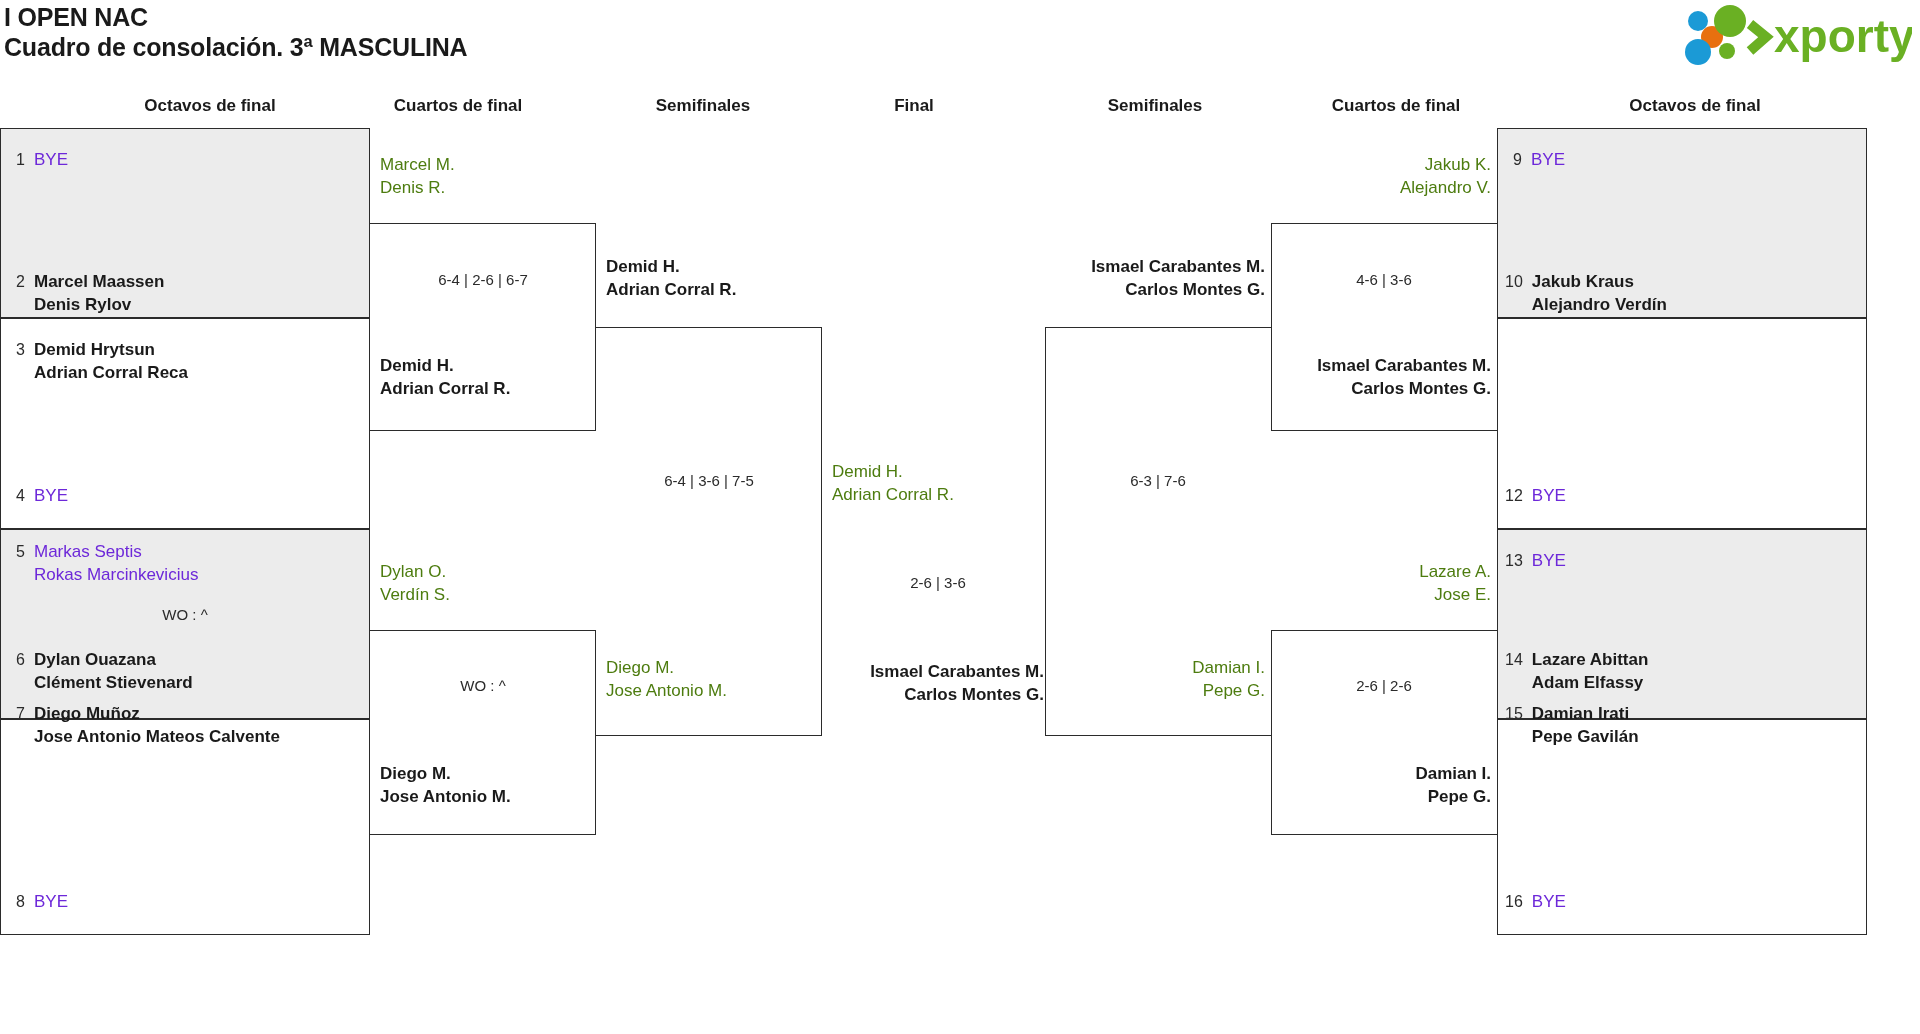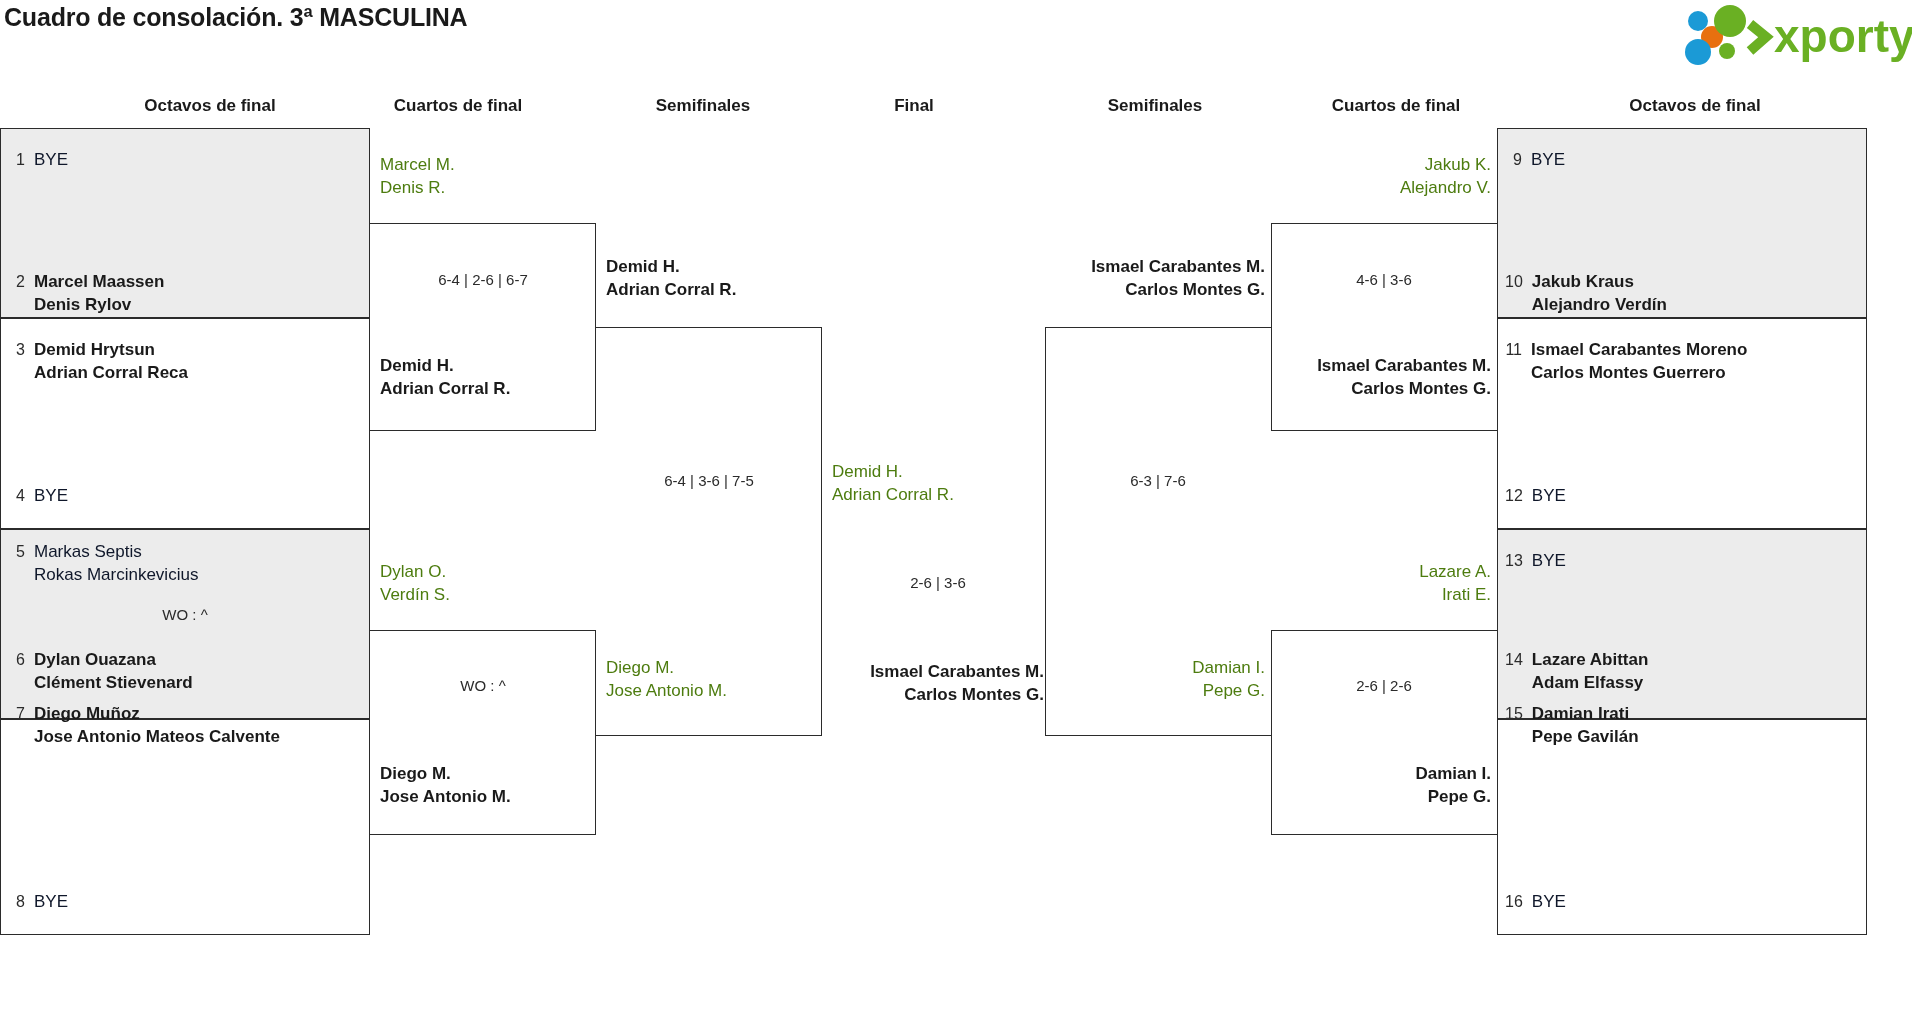--- a/index.html
+++ b/index.html
@@ -87,21 +87,21 @@
     min-width: 17px;
     text-align: right;
     font-weight: 400;
   }
   .seed-names {
     font-size: 17px;
     line-height: 23px;
     white-space: nowrap;
   }
   .seed-names.win { font-weight: 700; }
-  .seed-names.lose { font-weight: 400; color: #0f172a; }
+  .seed-names.lose { font-weight: 400; color: #6d28d9; }
   .seed-names .nm { display: block; }
 
   
   .mbox {
     position: absolute;
     box-sizing: border-box;
     border: 1px solid #2b2b2b;
     background: transparent;
   }
   .mbox.open-left { border-left: none; }
@@ -130,20 +130,21 @@
     color: #2b2b2b;
     white-space: nowrap;
     text-align: center;
   }
 </style>
 </head>
 <body>
 
 <div class="header">
   <div class="title-block">
+    <div class="title-line1">I OPEN NAC</div>
     <div class="title-line2">Cuadro de consolación. 3ª MASCULINA</div>
   </div>
 
   <div class="logo">
     <svg width="230" height="62" viewBox="0 0 230 62" xmlns="http://www.w3.org/2000/svg">
 
       <circle cx="16" cy="17" r="10" fill="#1b9ad6"></circle>
       <circle cx="30" cy="33" r="11" fill="#e8700f"></circle>
       <circle cx="48" cy="17" r="16" fill="#6ab023"></circle>
       <circle cx="16" cy="48" r="13" fill="#1b9ad6"></circle>
@@ -302,21 +303,21 @@
     <span class="nm">Alejandro V.</span>
   </div>
   <div class="score" style="left:1271px; top:269px; width:226px;">4-6 | 3-6</div>
   <div class="pair win ra" style="left:1277px; top:354px; width:214px;">
     <span class="nm">Ismael Carabantes M.</span>
     <span class="nm">Carlos Montes G.</span>
   </div>
 
   <div class="pair lose ra" style="left:1277px; top:560px; width:214px;text-align:right;">
     <span class="nm">Lazare A.</span>
-    <span class="nm">Irati E.</span>
+    <span class="nm">Jose E.</span>
   </div>
   <div class="score" style="left:1271px; top:675px; width:226px;">2-6 | 2-6</div>
   <div class="pair win ra" style="left:1277px; top:762px; width:214px;">
     <span class="nm">Damian I.</span>
     <span class="nm">Pepe G.</span>
   </div>
 
   <div class="seedbox shaded" style="left:1497px; top:128px; width:370px; height:190px;"></div>
   <div class="seedbox" style="left:1497px; top:318px; width:370px; height:211px;"></div>
   <div class="seedbox shaded" style="left:1497px; top:529px; width:370px; height:190px;"></div>
@@ -330,27 +331,20 @@
   </div>
 
   <div class="seed-entry" style="left:1505px; top:270px;">
     <span class="seed-num">10</span>
     <span class="seed-names win">
       <span class="nm">Jakub Kraus</span>
       <span class="nm">Alejandro Verdín</span>
     </span>
   </div>
 
-  <div class="seed-entry" style="left:1505px; top:338px;">
-    <span class="seed-num">11</span>
-    <span class="seed-names win">
-      <span class="nm">Ismael Carabantes Moreno</span>
-      <span class="nm">Carlos Montes Guerrero</span>
-    </span>
-  </div>
 
   <div class="seed-entry" style="left:1505px; top:484px;">
     <span class="seed-num">12</span>
     <span class="seed-names lose">
       <span class="nm">BYE</span>
     </span>
   </div>
 
   <div class="seed-entry" style="left:1505px; top:549px;">
     <span class="seed-num">13</span>

